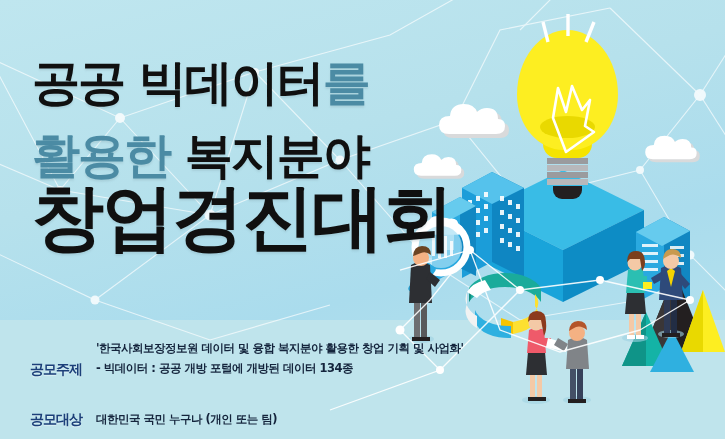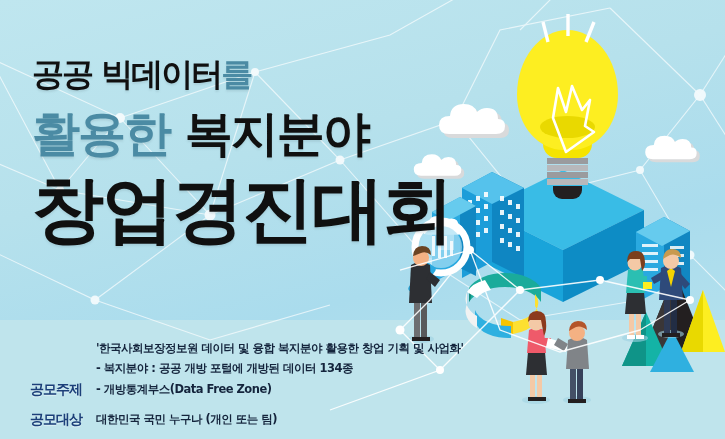--- a/index.html
+++ b/index.html
@@ -42,22 +42,22 @@
     top: 58px;
     z-index: 40;
   }
   .hl-line {
     font-weight: 700;
     letter-spacing: -2px;
     line-height: 1;
     white-space: nowrap;
     text-shadow: 0 2px 2px rgba(120,150,160,.22);
   }
-  #hl-1 { font-size: 32px; margin-bottom: 19px; }
-  #hl-2 { font-size: 48px; margin-bottom: 16px; }
+  #hl-1 { font-size: 48px; margin-bottom: 25px; }
+  #hl-2 { font-size: 48px; margin-bottom: 2px; }
   #hl-3 { font-size: 72px; }
   .ink  { color: #101010; }
   .blue { color: #4b8ba4; }
 
   
   .info-row {
     position: absolute;
     display: flex;
     align-items: flex-end;
     z-index: 45;
@@ -409,22 +409,21 @@
   <div id="headline">
     <div class="hl-line" id="hl-1"><span class="ink">공공 빅데이터</span><span class="blue">를</span></div>
     <div class="hl-line" id="hl-2"><span class="blue">활용한</span><span class="ink"> 복지분야</span></div>
     <div class="hl-line ink" id="hl-3">창업경진대회</div>
   </div>
 
   <div class="info-row" id="row-topic">
     <div class="info-label">공모주제</div>
     <div class="info-body">
       <div>'한국사회보장정보원 데이터 및 융합 복지분야 활용한 창업 기획 및 사업화'</div>
-      <div>- 복지분야 : 공공 개방 포털에 개방된 데이터 134종</div>
-      <div>- 개방통계부스(Data Free Zone)</div>
+      <div>- 빅데이터 : 공공 개방 포털에 개방된 데이터 134종</div>
     </div>
   </div>
 
   <div class="info-row" id="row-target">
     <div class="info-label">공모대상</div>
     <div class="info-body">
       <div>대한민국 국민 누구나 (개인 또는 팀)</div>
     </div>
   </div>
 

